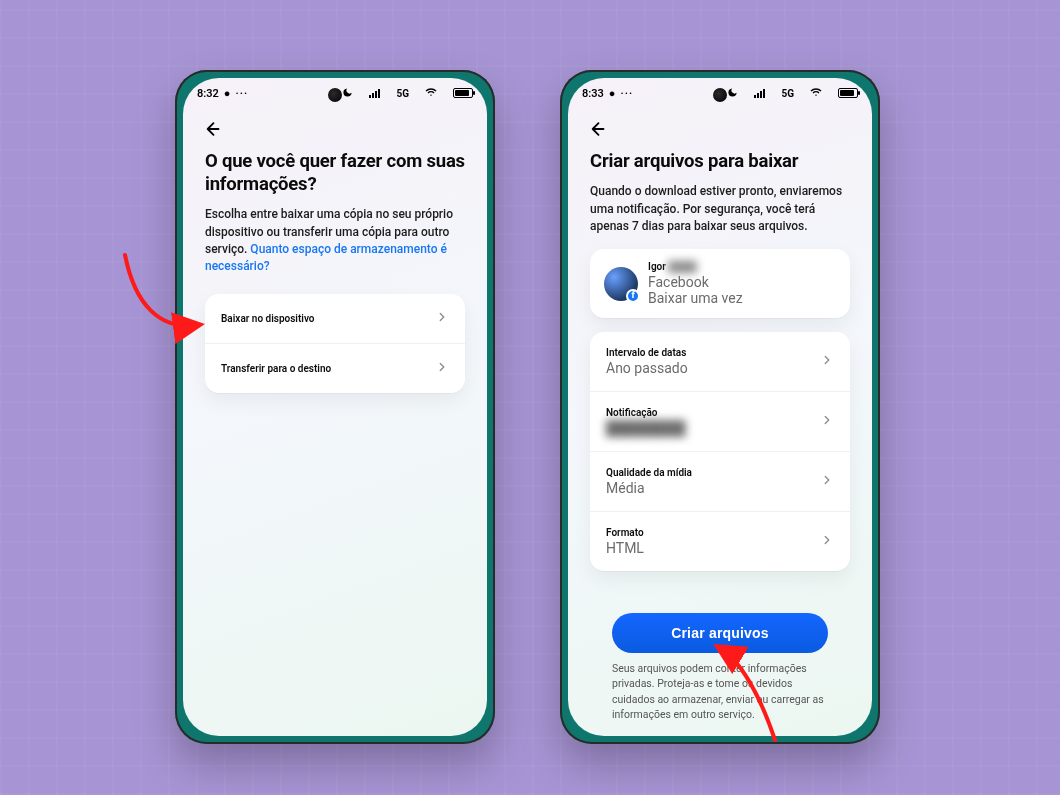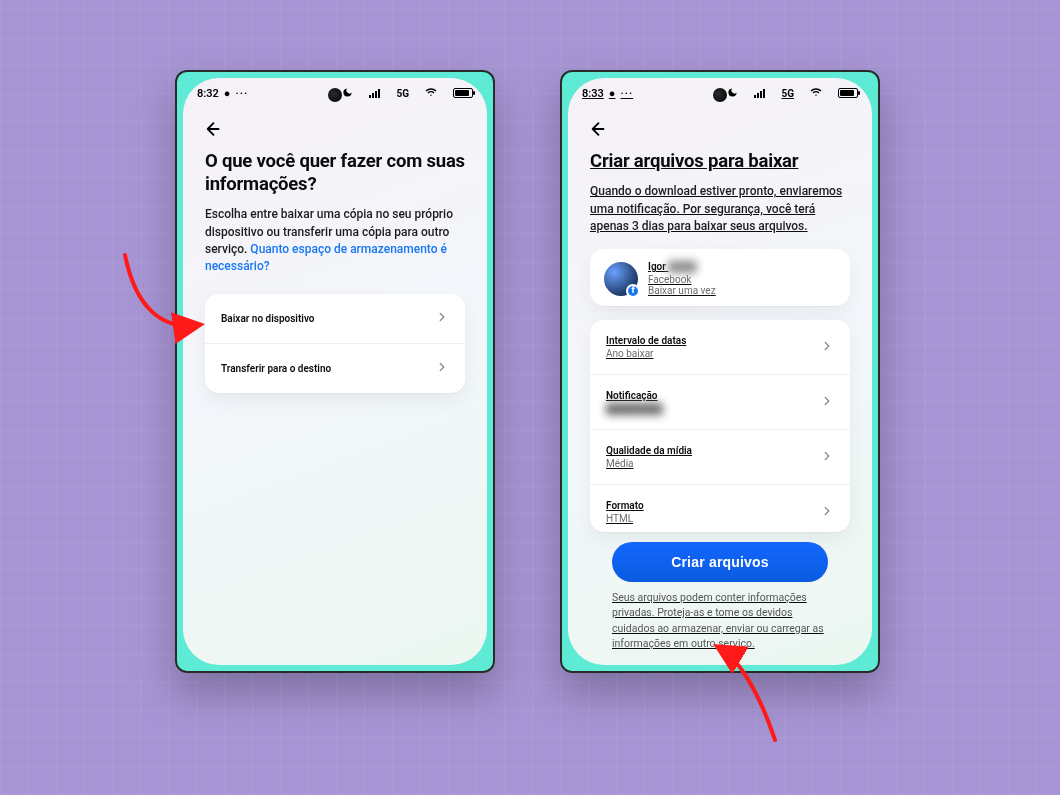--- a/index.html
+++ b/index.html
@@ -12,28 +12,28 @@
       repeating-linear-gradient(90deg, rgba(255,255,255,0.04) 0 2px, transparent 2px 28px);
     font-family: -apple-system, BlinkMacSystemFont, "Segoe UI", Roboto, Helvetica, Arial, sans-serif;
     position: relative;
     overflow: hidden;
     color: #0b0b0b;
   }
 
   .phone {
     position: absolute;
     width: 320px;
-    height: 603px;
-    background: #5eead4;
-    border-radius: 12px;
+    height: 674px;
+    background: #0f766e;
+    border-radius: 32px;
     padding: 8px;
     box-shadow: 0 20px 40px rgba(0,0,0,0.25), inset 0 0 0 2px #2a2a2a;
   }
   .phone.left { left: 175px; top: 70px; }
-  .phone.right { left: 560px; top: 70px; text-decoration: underline; }
+  .phone.right { left: 560px; top: 70px; }
 
   .screen {
     width: 100%;
     height: 100%;
     background: linear-gradient(160deg,#f6f1f8 0%, #f3f7fb 50%, #ecf7f1 100%);
     border-radius: 36px;
     overflow: hidden;
     position: relative;
     display: flex;
     flex-direction: column;
@@ -114,21 +114,21 @@
   .row {
     display:flex;
     align-items:center;
     padding: 15px 16px;
     gap:10px;
     cursor:pointer;
   }
   .row + .row { border-top:1px solid rgba(0,0,0,0.06); }
   .row .lbl-wrap{ flex:1; min-width:0;}
   .row .lbl { font-size:10px; font-weight:600; color:#0c0c0c;}
-  .row .sub { font-size:10px; color:#6b6b6b; margin-top:2px;}
+  .row .sub { font-size:14px; color:#6b6b6b; margin-top:2px;}
   .chevron { color:#8a8a8a; flex:none;}
   .blur { filter: blur(4px); color:#888; }
 
   .profile-row { padding: 12px 14px; align-items:center;}
   .avatar {
     width:34px;height:34px;border-radius:50%;
     background: radial-gradient(circle at 30% 30%, #6aa0ff, #1e3a66 70%);
     position:relative; flex:none;
   }
   .avatar .fb-badge{
@@ -282,40 +282,40 @@
     <div class="app-header">
       <div class="back-btn">
         <svg width="20" height="20" viewBox="0 0 24 24">
             <path fill="none" stroke="#000" stroke-width="2.2" stroke-linecap="round" stroke-linejoin="round" d="M15 5l-7 7 7 7M8 12h13"></path>
           </svg>
       </div>
     </div>
 
     <div class="content" style="padding-bottom:0;">
       <div class="title">Criar arquivos para baixar</div>
-      <p class="desc">Quando o download estiver pronto, enviaremos uma notificação. Por segurança, você terá apenas 3 dias para baixar seus arquivos.</p>
+      <p class="desc">Quando o download estiver pronto, enviaremos uma notificação. Por segurança, você terá apenas 7 dias para baixar seus arquivos.</p>
 
       <div class="card card2">
         <div class="row profile-row">
           <div class="avatar">
             <div class="fb-badge">f</div>
           </div>
           <div class="lbl-wrap">
             <div class="lbl"><span>Igor</span> <span class="blur">████</span></div>
             <div class="sub">Facebook</div>
             <div class="sub" style="margin-top:0;">Baixar uma vez</div>
           </div>
         </div>
       </div>
 
       <div class="card card2">
         <div class="row">
           <div class="lbl-wrap">
             <div class="lbl">Intervalo de datas</div>
-            <div class="sub">Ano baixar</div>
+            <div class="sub">Ano passado</div>
           </div>
           <span class="chevron"><svg width="14" height="14" viewBox="0 0 24 24">
                 <path fill="none" stroke="currentColor" stroke-width="2.2" stroke-linecap="round" stroke-linejoin="round" d="M9 6l6 6-6 6"></path>
               </svg></span>
         </div>
         <div class="row">
           <div class="lbl-wrap">
             <div class="lbl">Notificação</div>
             <div class="sub blur">████████</div>
           </div>

